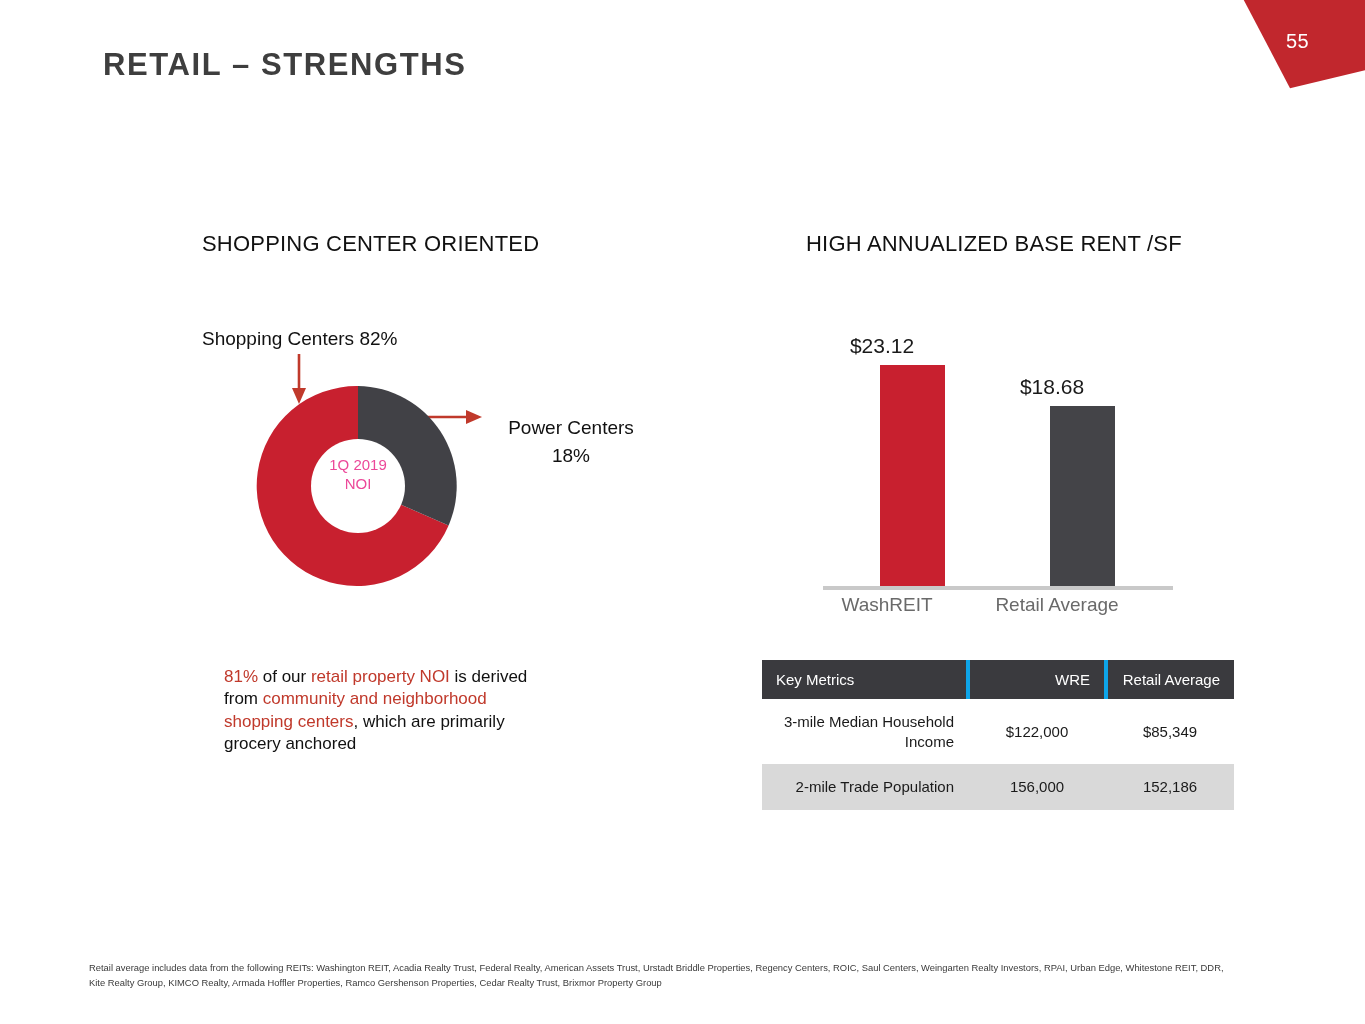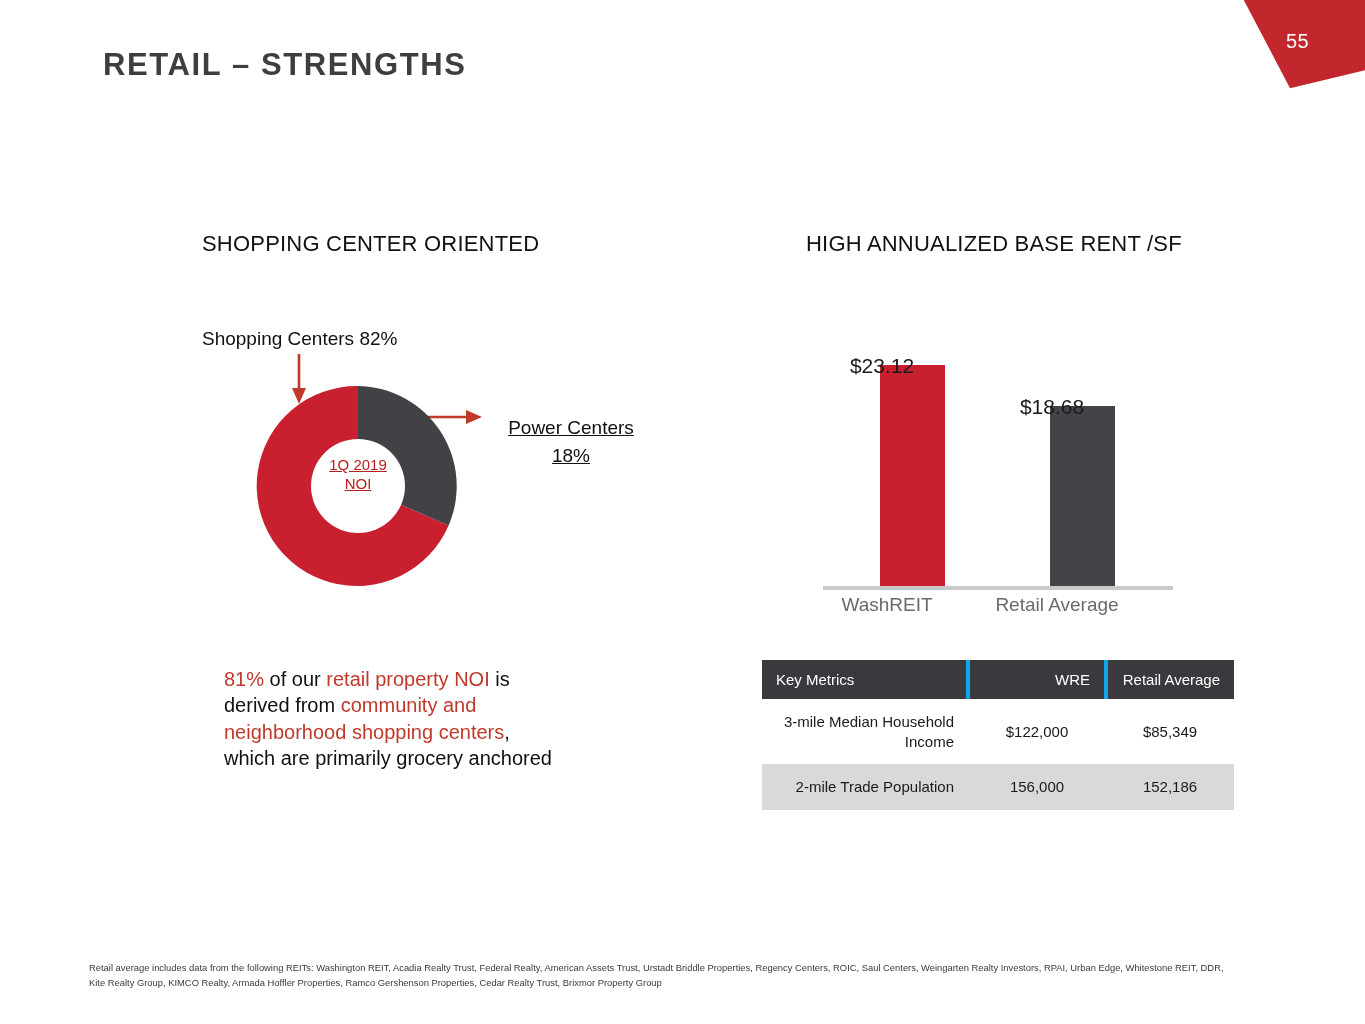--- a/index.html
+++ b/index.html
@@ -76,57 +76,55 @@
     height: 204px;
   }
   #donut-wrap svg { display: block; }
   .donut-center-text {
     position: absolute;
     left: 0;
     right: 0;
     top: 72px;
     text-align: center;
     font-size: 15px;
-    color: #b91c1c;
+    color: #ec4899;
     line-height: 1.25;
     pointer-events: none;
-    text-decoration: underline;
   }
 
   
   #label-shopping {
     position: absolute;
     left: 202px;
     top: 328px;
     font-size: 19px;
     color: #111111;
     white-space: nowrap;
   }
   #label-power {
     position: absolute;
     left: 496px;
     top: 414px;
     font-size: 19px;
     color: #111111;
     width: 150px;
     text-align: center;
     line-height: 1.45;
-    text-decoration: underline;
   }
   .callout-arrow { position: absolute; }
   #arrow-shopping { left: 286px; top: 354px; }
   #arrow-power   { left: 414px; top: 407px; }
 
   
   #body-copy {
     position: absolute;
     left: 224px;
     top: 666px;
     width: 330px;
-    font-size: 20px;
+    font-size: 17px;
     line-height: 1.32;
     color: #111111;
   }
   #body-copy .hl { color: #C0392B; }
 
   
   #bar-chart {
     position: absolute;
     left: 820px;
     top: 330px;
@@ -153,21 +151,20 @@
     bottom: 2px;
     width: 65px;
   }
   .bar-value {
     position: absolute;
     width: 130px;
     text-align: center;
     font-size: 21px;
     color: #1a1a1a;
     white-space: nowrap;
-    margin-top: 20px;
   }
   .bar-cat {
     position: absolute;
     top: 264px;
     width: 150px;
     text-align: center;
     font-size: 19px;
     color: #6A6A6A;
   }
   #bar-wre       { left: 60px; height: 221px; background: #C8202F; }

